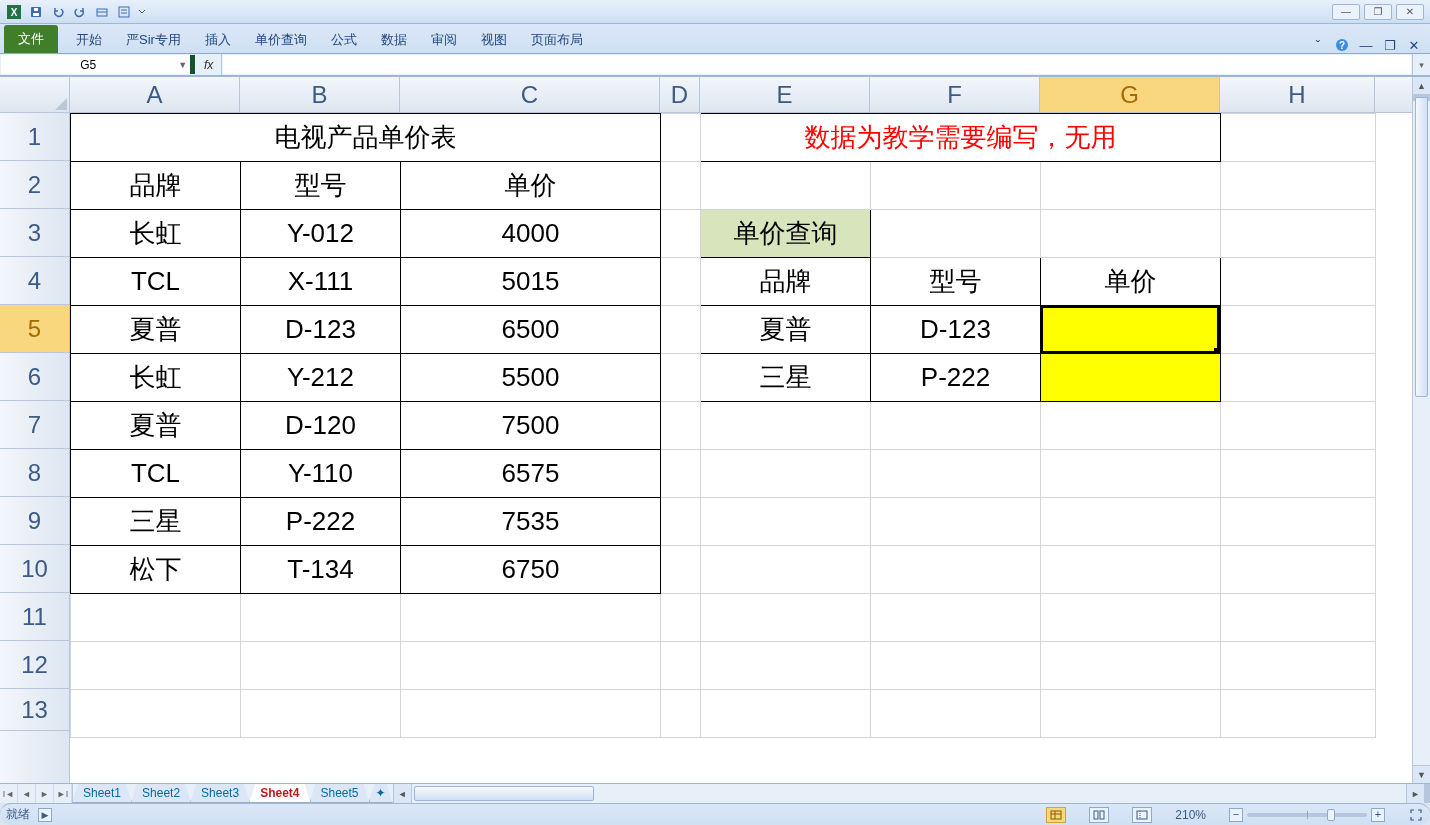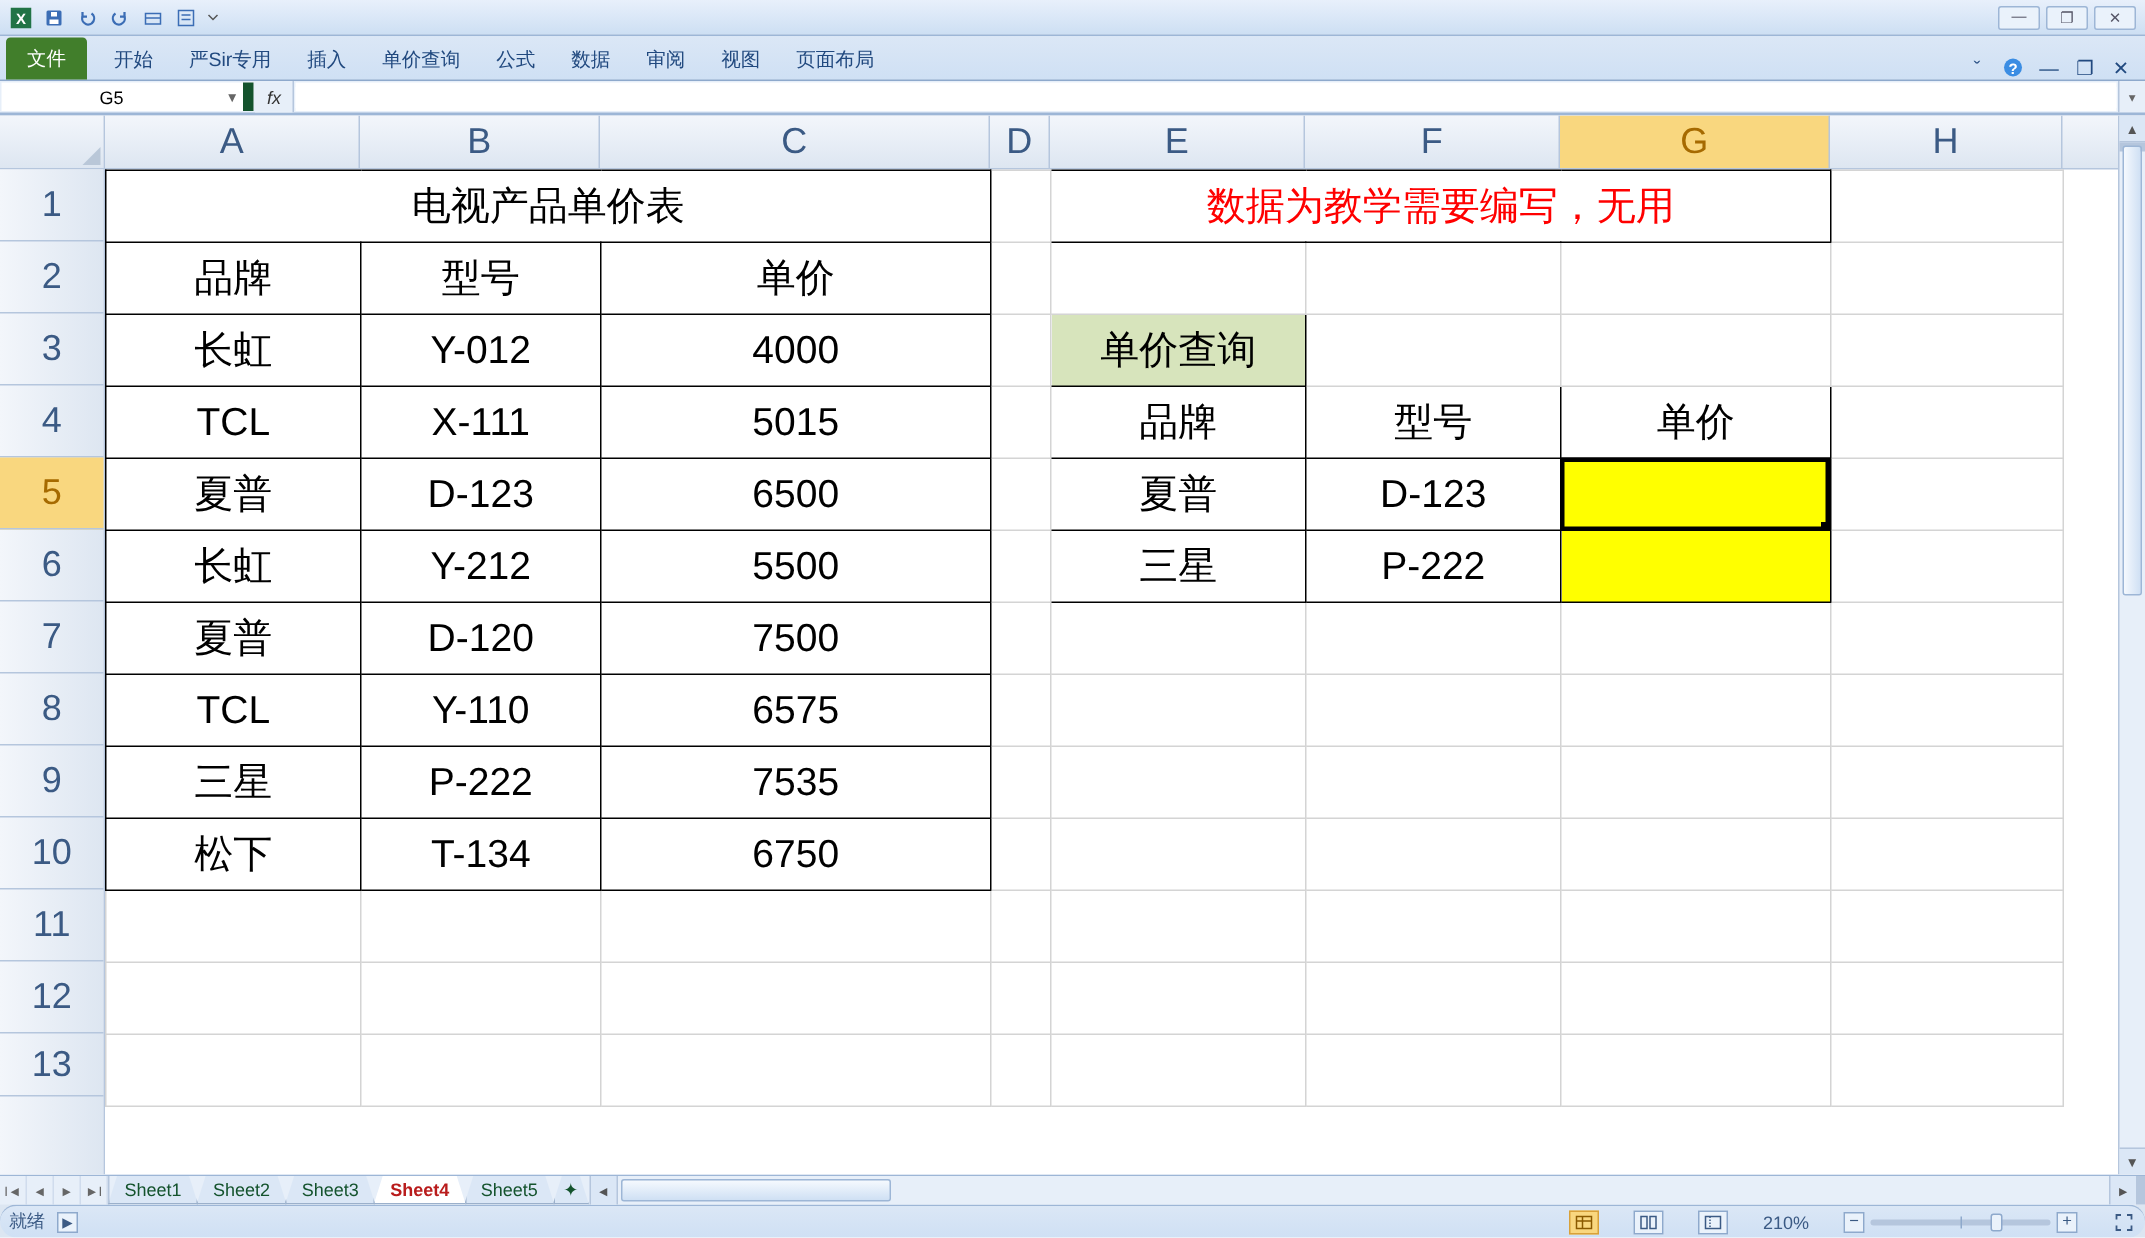--- a/index.html
+++ b/index.html
@@ -16,21 +16,21 @@
 
   
   .ribbon { height: 30px; background: linear-gradient(#dbe7f6,#cfe0f4); display:flex; align-items:flex-end; font-size:13px; border-bottom:1px solid #8ea9cc; position:relative; }
   .ribbon .tab { padding:5px 12px 4px 12px; color:#21497f; cursor:pointer; }
   .ribbon .tab.file { background:#417e2b; color:#fff; border-top-left-radius:3px; border-top-right-radius:3px; padding:5px 14px; margin-left:4px; margin-right:6px; }
   .ribbon .help { margin-left:auto; display:flex; align-items:center; gap:8px; padding-right:8px; color:#21497f; }
   .ribbon .help .ic { width:16px; height:16px; display:flex; align-items:center; justify-content:center; cursor:pointer; font-size:13px; }
 
   
   .fbar { height:22px; background:#e7eff9; border-bottom:1px solid #9db6d6; display:flex; align-items:stretch; }
-  .namebox { width:168px; border-right:7px solid #14532d; display:flex; align-items:center; background:#fff; margin:1px; }
+  .namebox { width:194px; border-right:5px solid #14532d; display:flex; align-items:center; background:#fff; margin:1px; }
   .namebox input { border:none; outline:none; font-size:12px; width:100%; padding:0 8px; text-align:center; font-family:Arial; background:transparent; }
   .namebox .dd { width:16px; text-align:center; color:#666; font-size:9px; cursor:pointer; }
   .fxarea { display:flex; align-items:center; padding:0 8px; gap:10px; flex:0 0 auto; border-right:1px solid #b5c6dd; background:#e7eff9; }
   .fxarea span { color:#888; font-size:12px; cursor:pointer; }
   .fxarea .fx { font-style:italic; color:#333; }
   .formula-in { flex:1; background:#fff; margin:1px; display:flex; align-items:center; }
   .formula-in input { width:100%; border:none; outline:none; font-size:12px; padding:0 6px; }
   .fbar .expand { width:18px; display:flex; align-items:center; justify-content:center; color:#666; font-size:9px; cursor:pointer; border-left:1px solid #b5c6dd; }
 
   
@@ -65,21 +65,21 @@
   .vscroll .up, .vscroll .dn { height:18px; display:flex; align-items:center; justify-content:center; font-size:9px; color:#555; cursor:pointer; background:#dbe7f6; border-bottom:1px solid #b5c6dd; }
   .vscroll .dn { position:absolute; bottom:0; left:0; right:0; border-top:1px solid #b5c6dd; border-bottom:none; }
   .vscroll .thumb { position:absolute; top:20px; left:2px; right:2px; height:300px; background:linear-gradient(90deg,#f5f9fe,#cfe0f4); border:1px solid #9db6d6; border-radius:2px; cursor:pointer; }
   .vscroll .split { position:absolute; top:18px; left:0; right:0; height:6px; background:#b5c6dd; cursor:row-resize; }
 
   
   .sheettabs { height:20px; background:#e7eff9; display:flex; align-items:center; border-top:1px solid #9db6d6; font-size:12px; }
   .sheettabs .nav { display:flex; border-right:1px solid #b5c6dd; }
   .sheettabs .nav span { width:18px; height:19px; display:flex; align-items:center; justify-content:center; color:#666; cursor:pointer; border-right:1px solid #d0dced; font-size:9px; }
   .sheettabs .tabs { display:flex; align-items:flex-end; height:100%; }
-  .sheettabs .stab { padding:2px 10px; border:1px solid #9bb0cb; border-top:none; background:#dbe7f6; color:#14532d; cursor:pointer; position:relative; margin-left:-1px; clip-path: polygon(6px 0, calc(100% - 6px) 0, 100% 100%, 0 100%); }
+  .sheettabs .stab { padding:2px 10px; border:1px solid #9bb0cb; border-top:none; background:#dbe7f6; color:#0369a1; cursor:pointer; position:relative; margin-left:-1px; clip-path: polygon(6px 0, calc(100% - 6px) 0, 100% 100%, 0 100%); }
   .sheettabs .stab.active { background:#fff; color:#b91c1c; font-weight:bold; z-index:1; }
   .sheettabs .hscroll { flex:1; margin-left:auto; display:flex; align-items:center; position:relative; height:100%; border-left:1px solid #b5c6dd; min-width:300px; }
   .sheettabs .hscroll .l, .sheettabs .hscroll .r { width:18px; height:100%; display:flex; align-items:center; justify-content:center; font-size:9px; color:#555; background:#dbe7f6; cursor:pointer; }
   .sheettabs .hscroll .r { margin-left:auto; border-left:1px solid #b5c6dd; }
   .sheettabs .hscroll .l { border-right:1px solid #b5c6dd; }
   .sheettabs .hscroll .track { flex:1; height:100%; position:relative; }
   .sheettabs .hscroll .hthumb { position:absolute; left:2px; top:2px; bottom:2px; width:180px; background:linear-gradient(#f5f9fe,#cfe0f4); border:1px solid #9db6d6; border-radius:2px; cursor:pointer; }
   .sheettabs .hsplit { width:6px; height:100%; background:#b5c6dd; cursor:col-resize; }
 
   

